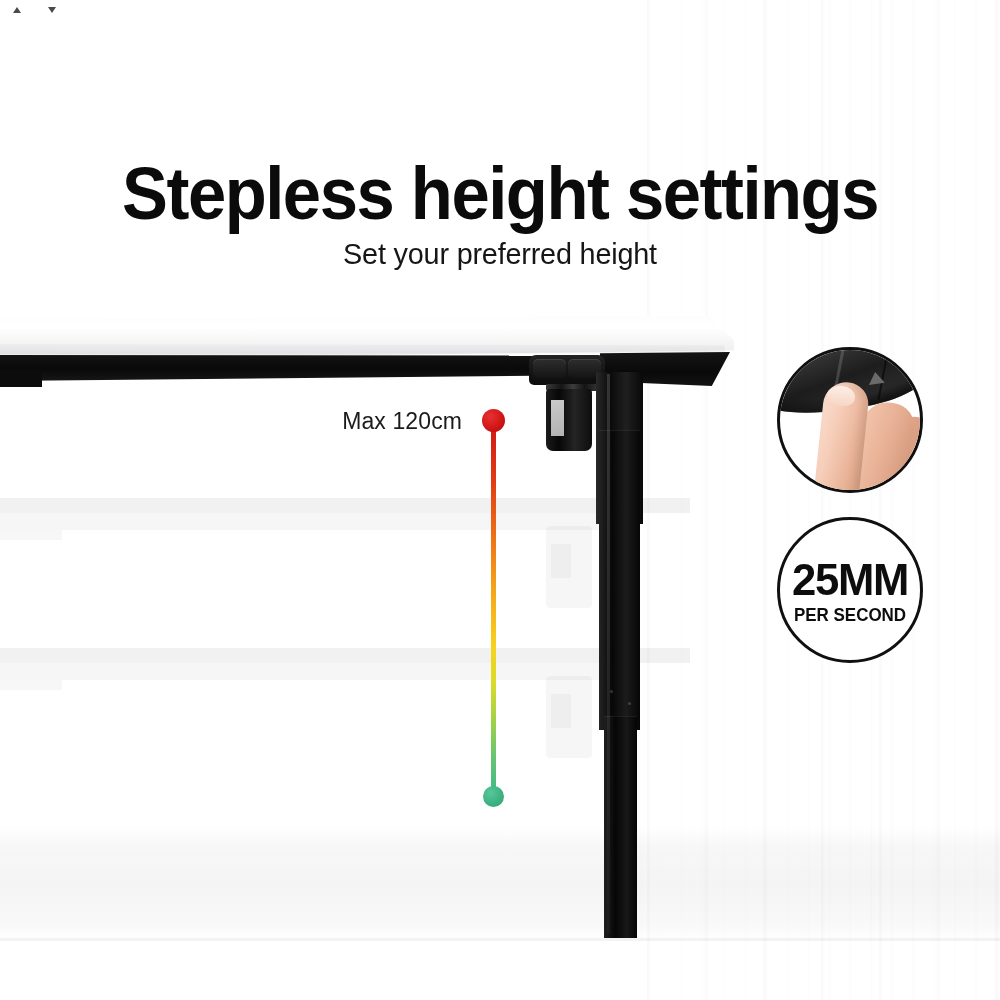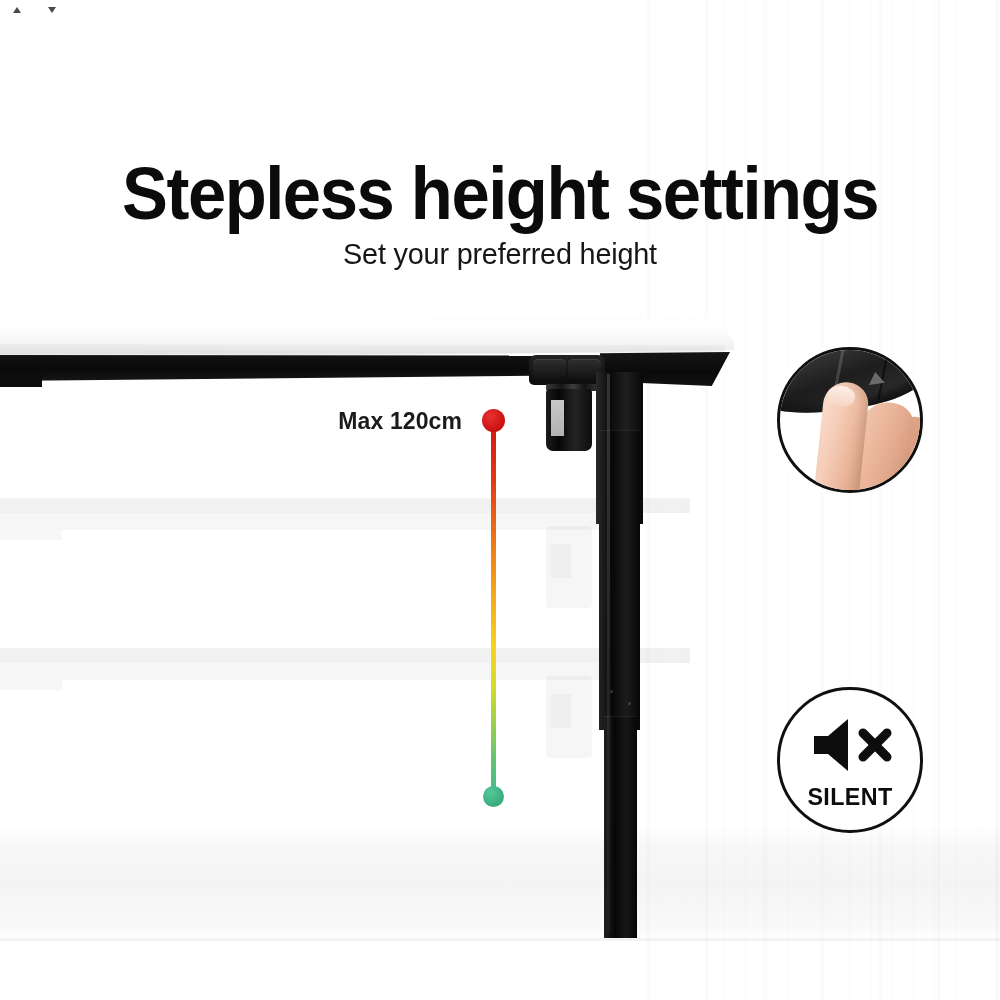--- a/index.html
+++ b/index.html
@@ -245,21 +245,21 @@
     background:radial-gradient(circle at 36% 32%, #56c79a, #36ab7c 74%);
   }
   .meas-label {
     position:absolute;
     font-size:23px;
     letter-spacing:0.1px;
     color:#1b1b1b;
     white-space:nowrap;
     text-align:right;
   }
-  .meas-max { left:200px; top:408px; width:262px;font-weight:bold; }
+  .meas-max { left:200px; top:408px; width:262px; }
   .meas-min { left:200px; top:784px; width:262px; }
 
   
   .badge {
     position:absolute;
     width:146px; height:146px;
     border-radius:50%;
     background:#ffffff;
     border:3.5px solid #101010;
     overflow:hidden;
@@ -434,25 +434,19 @@
     <div class="paddle-seam"></div>
     <div class="paddle-seam2"></div>
     <div class="paddle-arrow"></div>
     <div class="finger-shadow"></div>
     <div class="finger-back"></div>
     <div class="finger-mid"></div>
     <div class="finger-index"></div>
     <div class="finger-nail"></div>
   </div>
 
-
-  <div class="badge badge-3">
-    <svg class="b3-icon" viewBox="0 0 86 58">
-      <path d="M4 20 H18 L38 3 V55 L18 38 H4 Z" fill="#0d0d0d"></path>
-      <g stroke="#0d0d0d" stroke-width="9" stroke-linecap="round">
-        <line x1="53" y1="17" x2="77" y2="41"></line>
-        <line x1="77" y1="17" x2="53" y2="41"></line>
-      </g>
-    </svg>
-    <div class="b3-sub">SILENT</div>
+  <div class="badge badge-2">
+    <div class="b2-main">25MM</div>
+    <div class="b2-sub">PER SECOND</div>
   </div>
 
+
 </div>
 
 </body></html>

